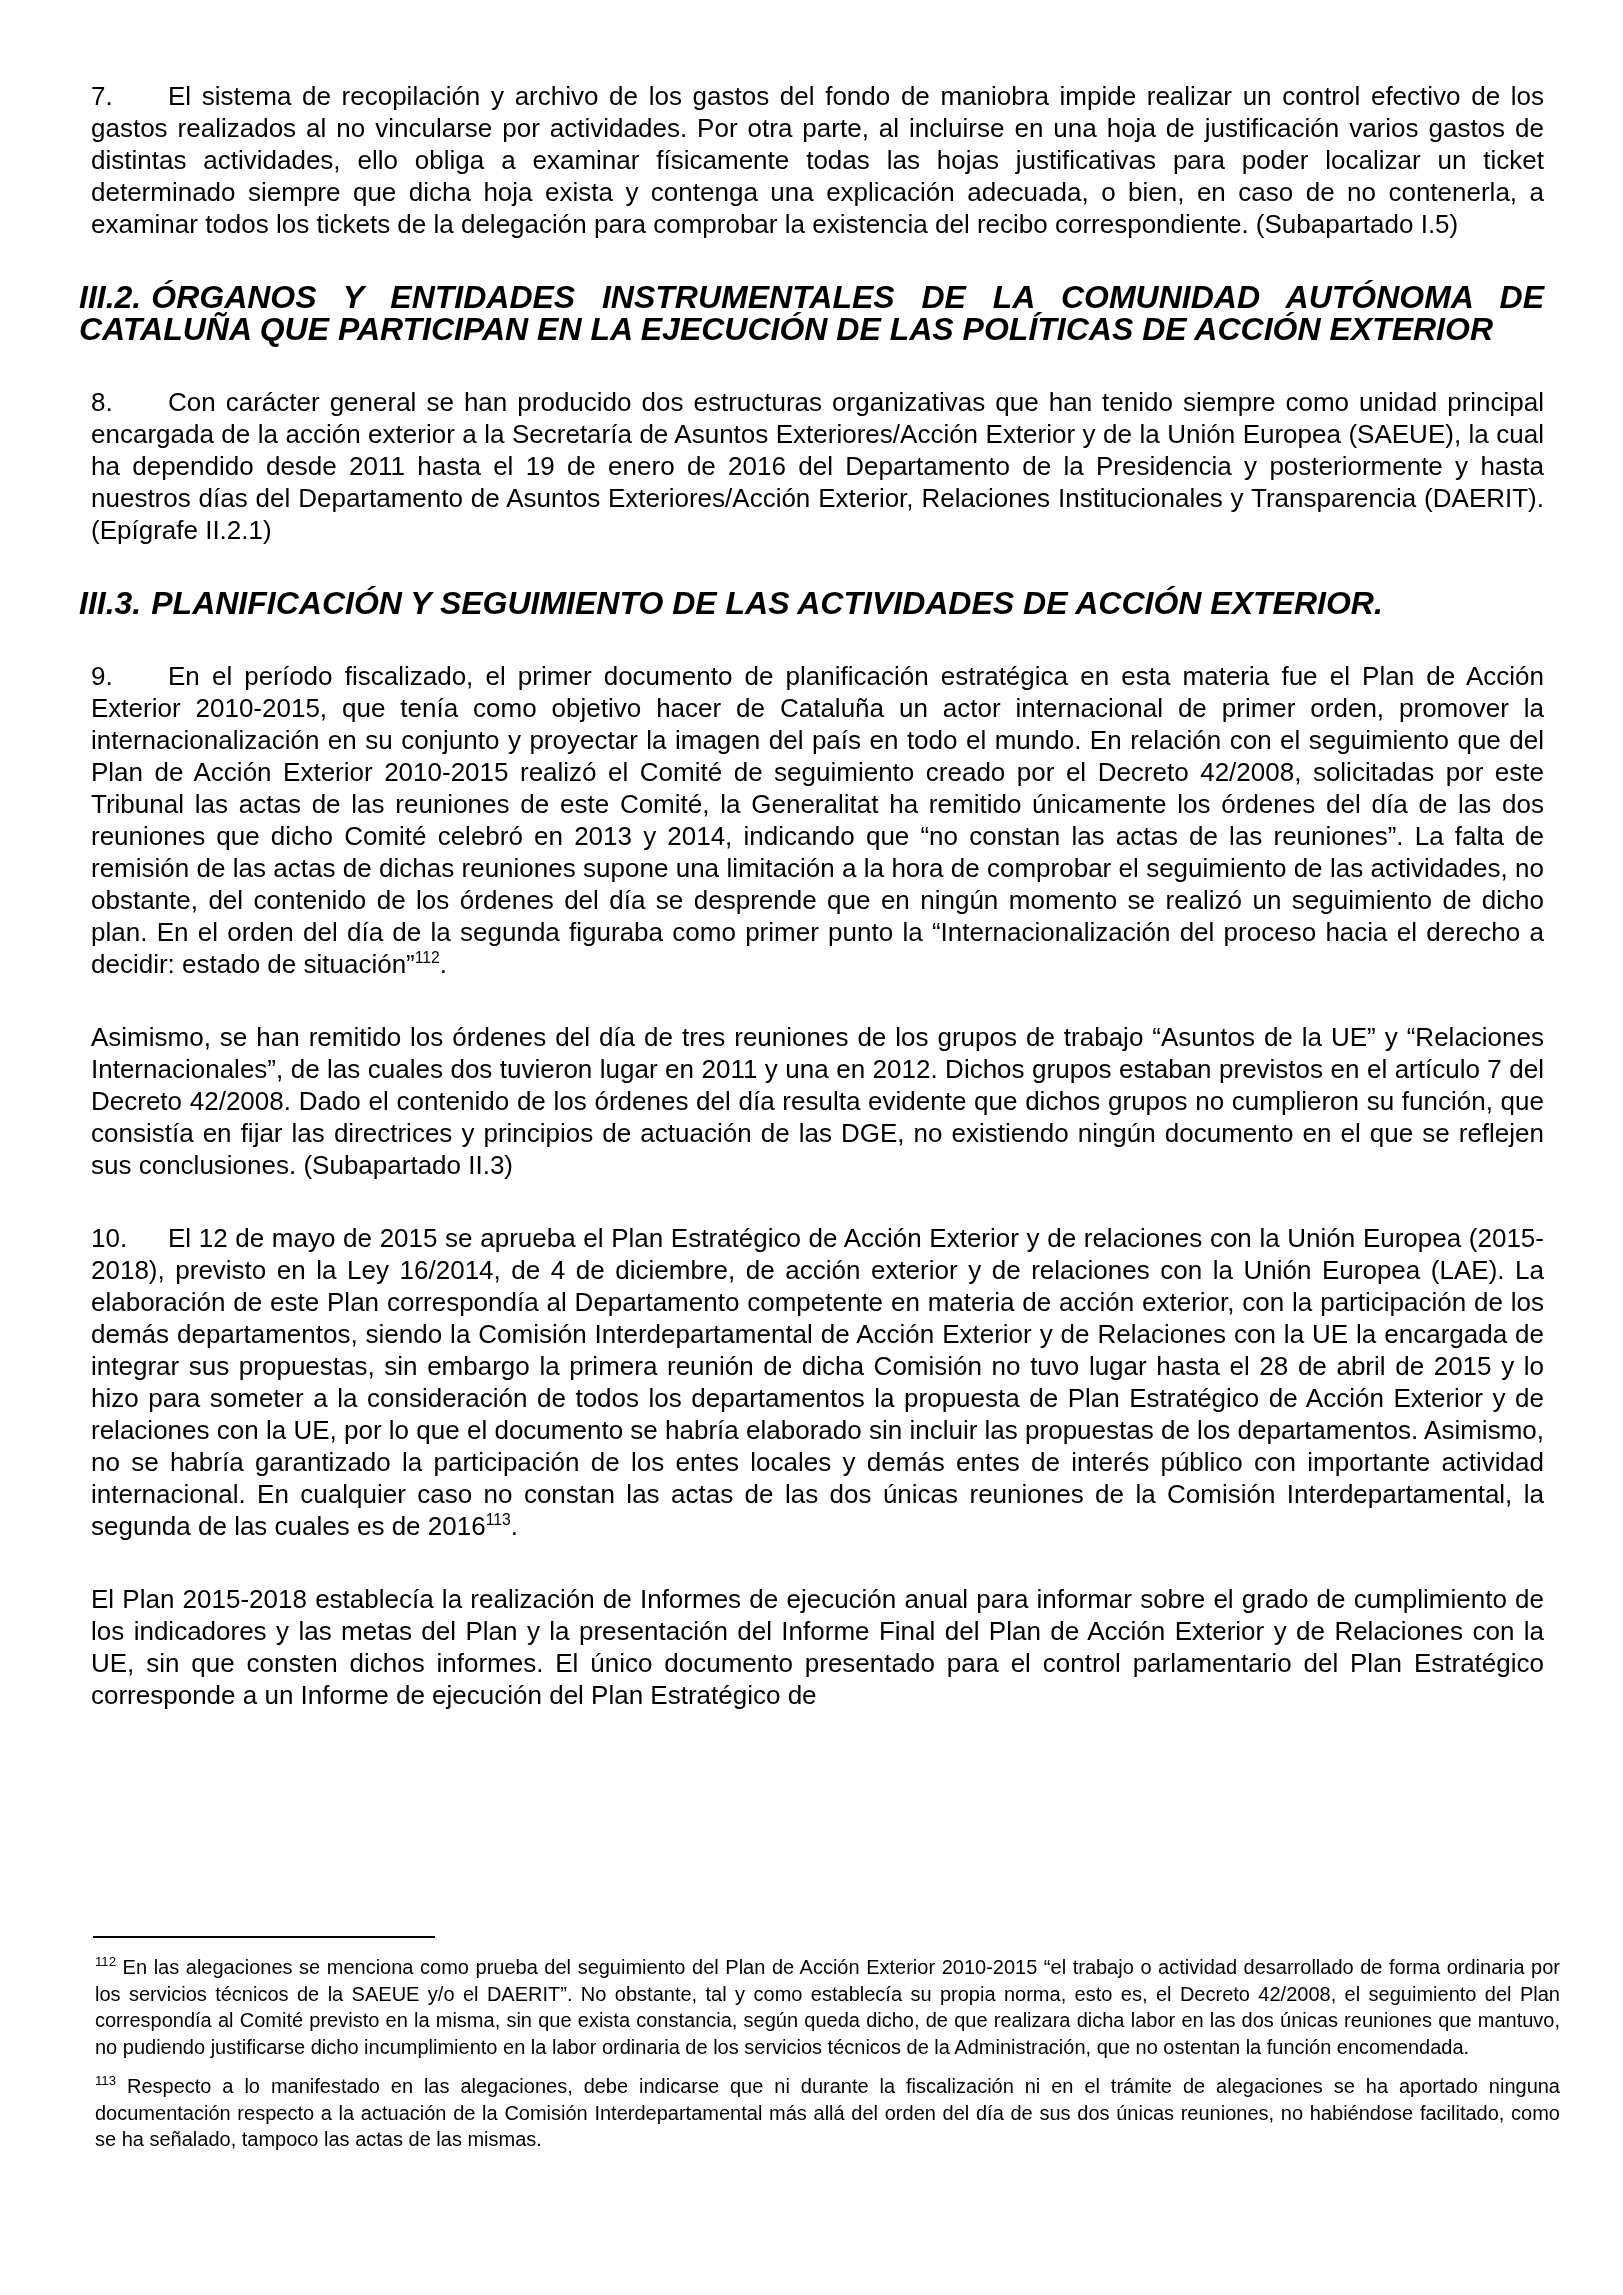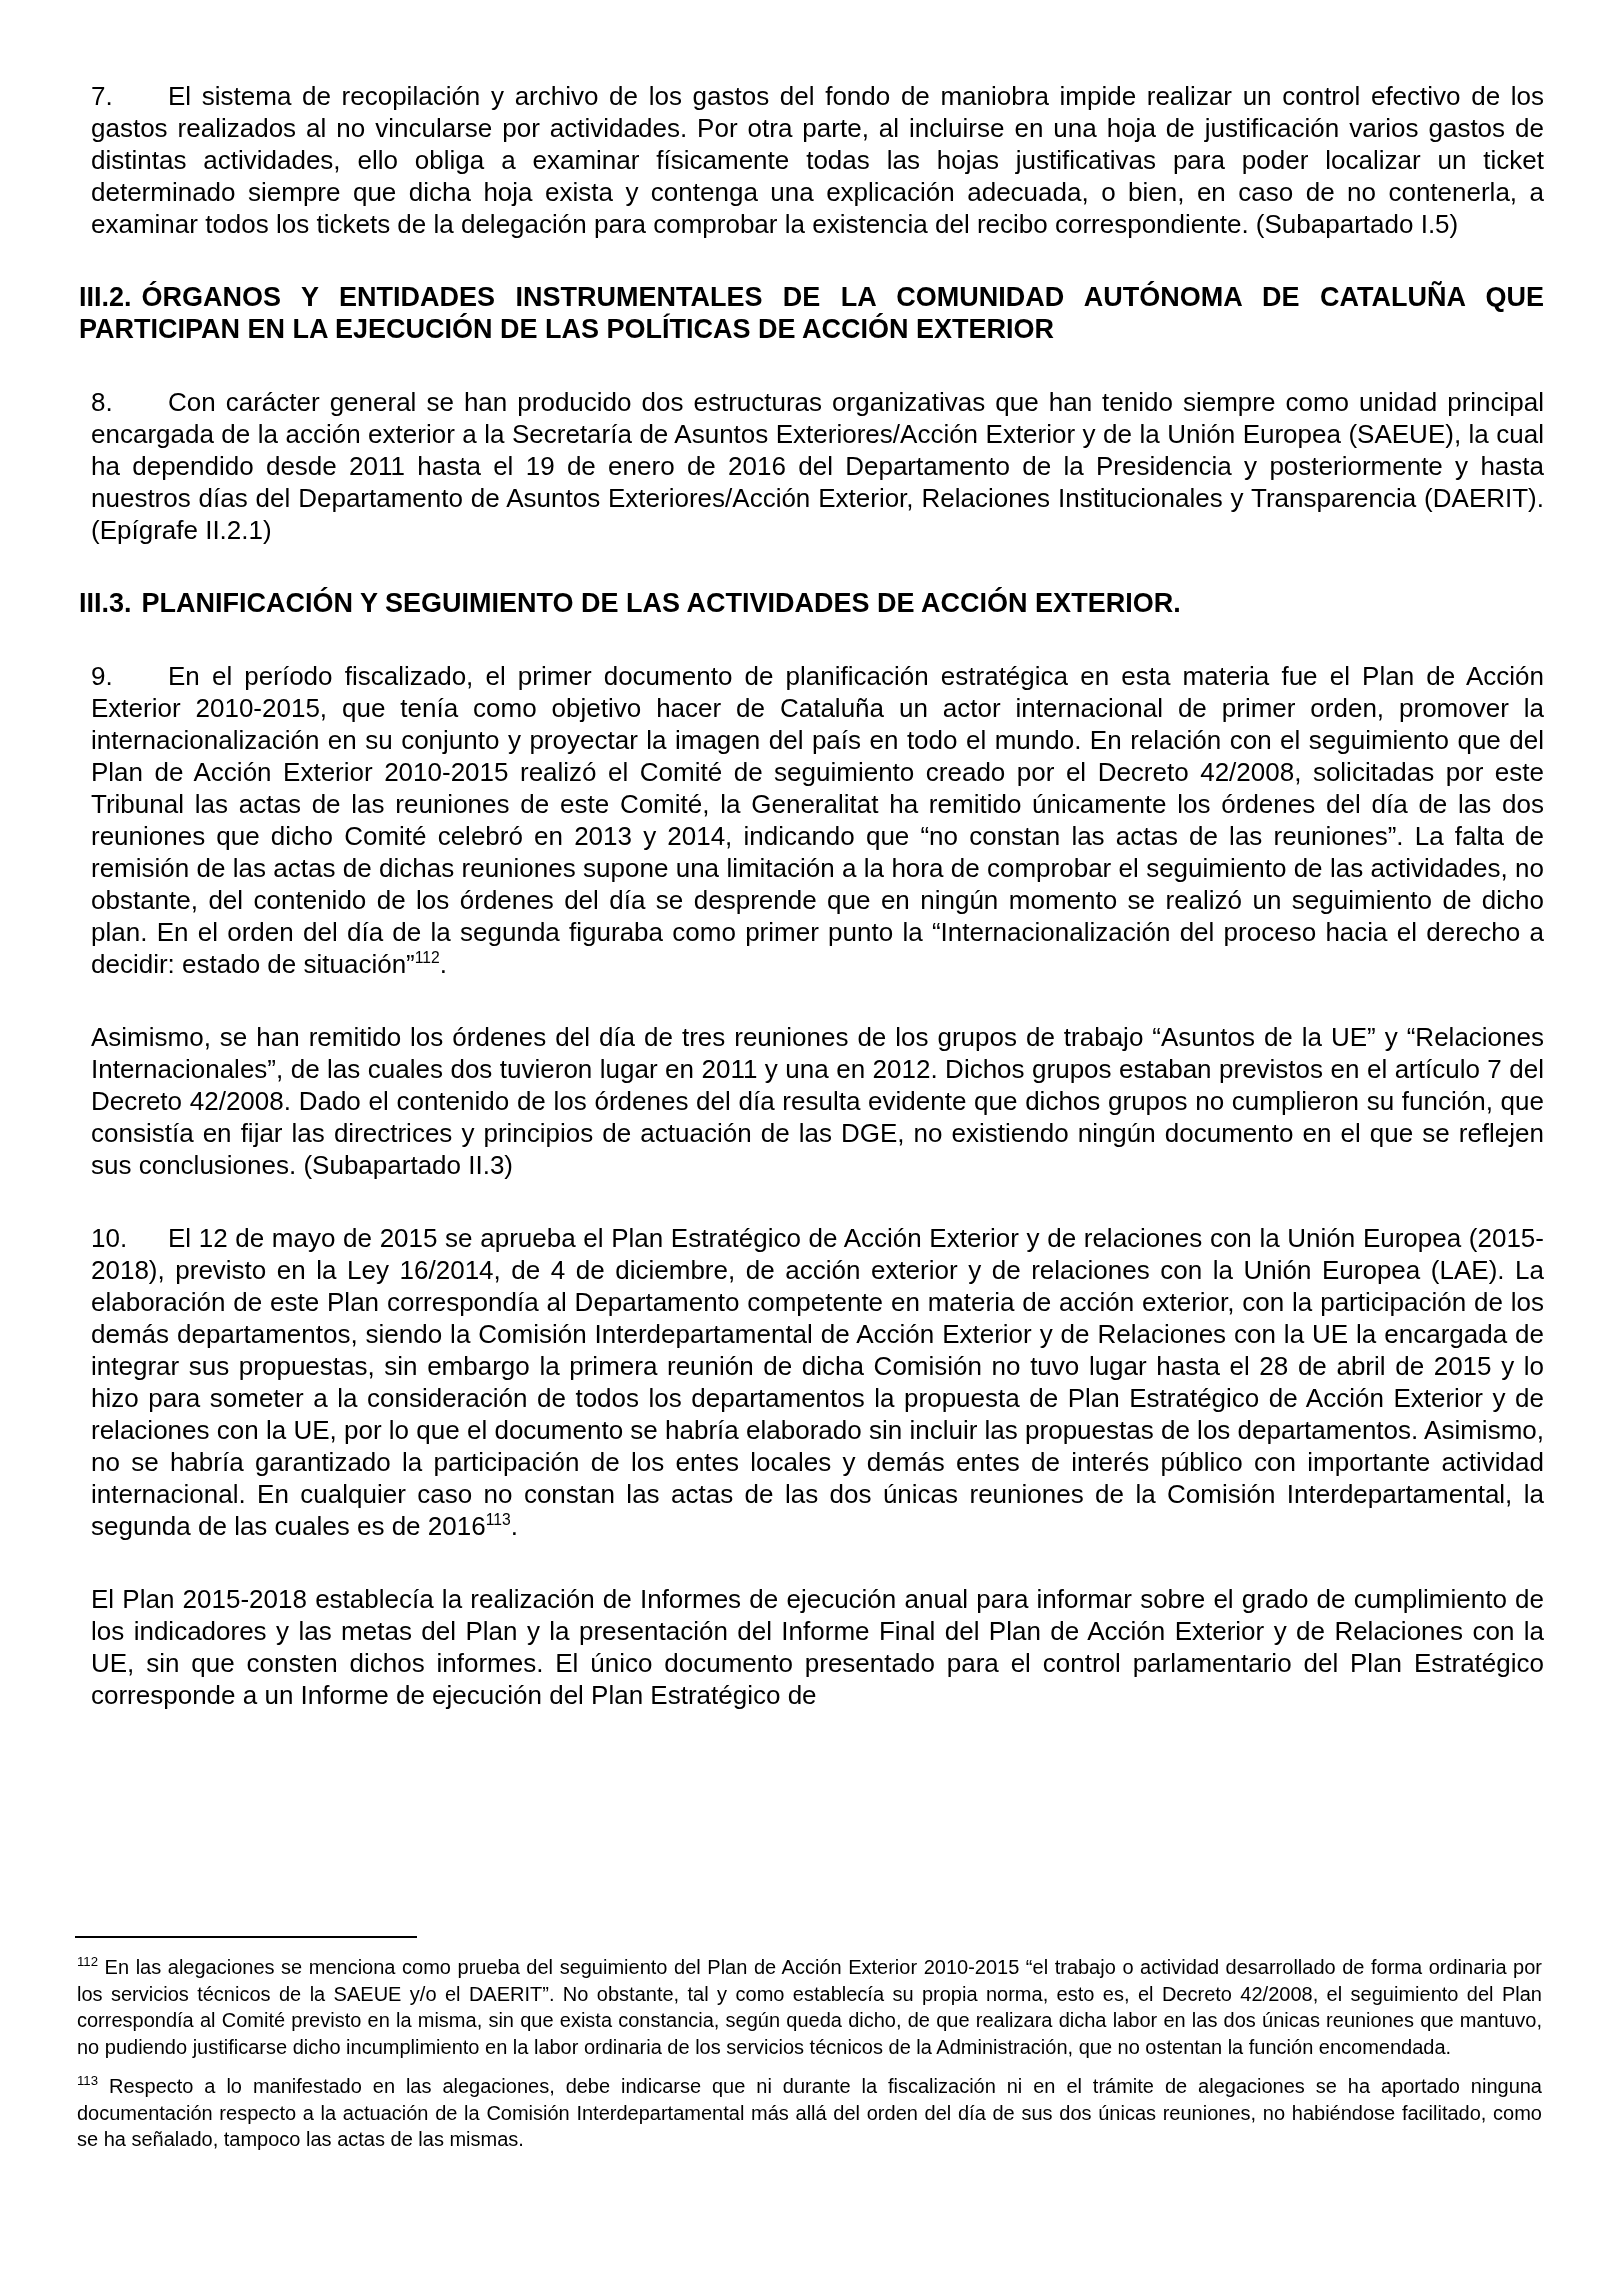--- a/index.html
+++ b/index.html
@@ -26,38 +26,39 @@
       line-height: 32px;
       text-align: justify;
       margin: 0 0 41px 12px;
       letter-spacing: 0;
     }
     .p .num {
       display: inline-block;
       width: 77px;
     }
     .h {
-      font-size: 27px;
+      font-size: 32px;
       line-height: 32px;
       font-weight: bold;
       text-align: justify;
       margin: 0 0 41px 0;
+      font-style: italic;
     }
     .h .hnum {
       display: inline-block;
       margin-right: 10px;
     }
     sup.fnref {
       font-size: 15.7px;
       line-height: 0;
       vertical-align: super;
     }
     .footnotes {
       position: absolute;
-      left: 77px;
+      left: 95px;
       top: 1936px;
       width: 1465px;
     }
     .fn-rule {
       width: 342px;
       height: 1.7px;
       background: #000000;
       margin: 0 0 16.5px -2.5px;
     }
     .fn {

